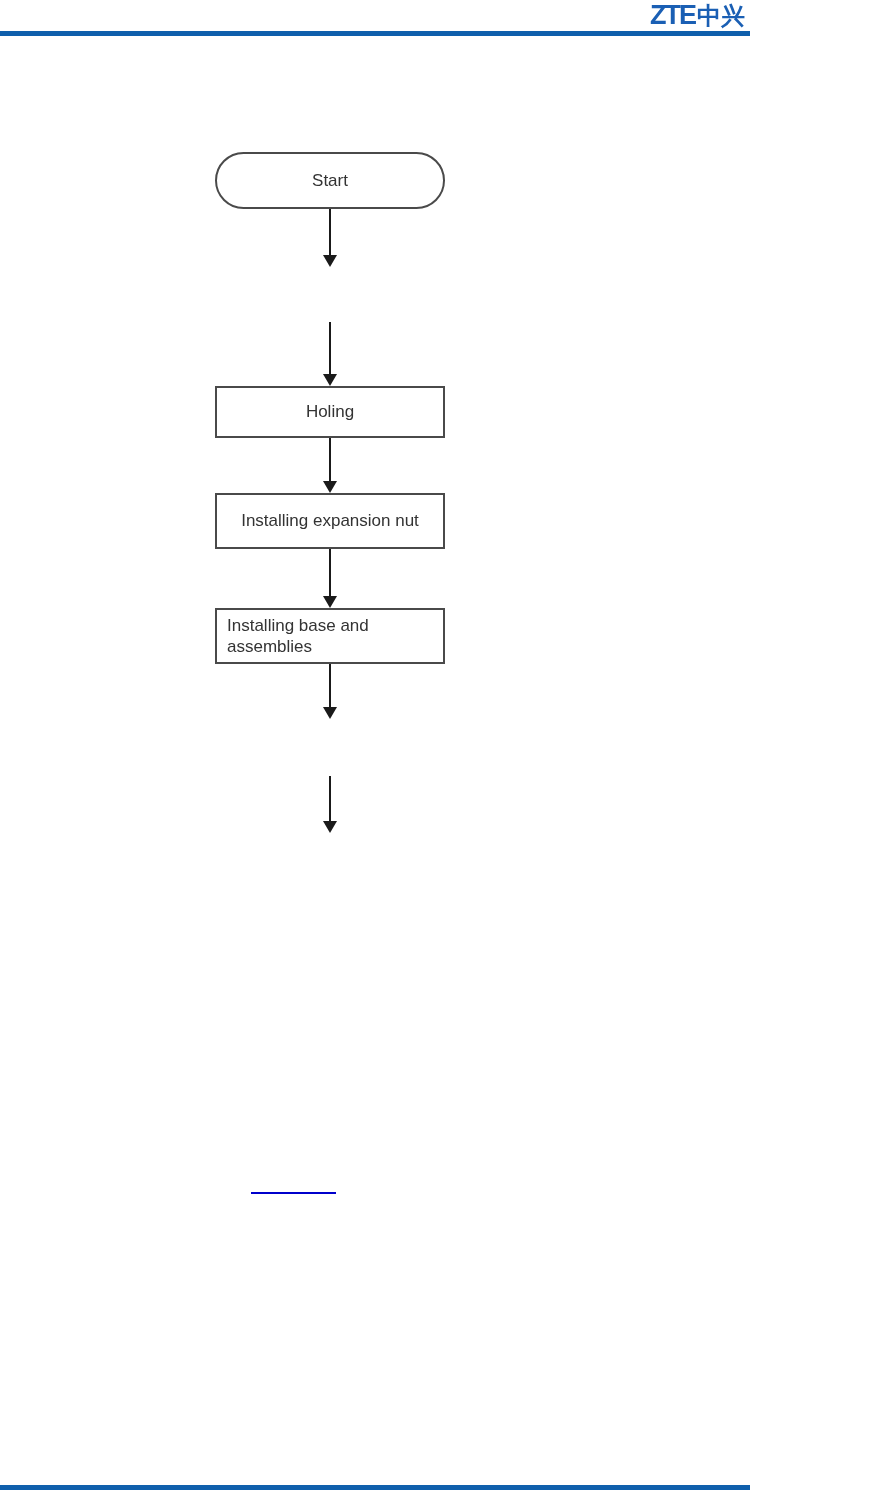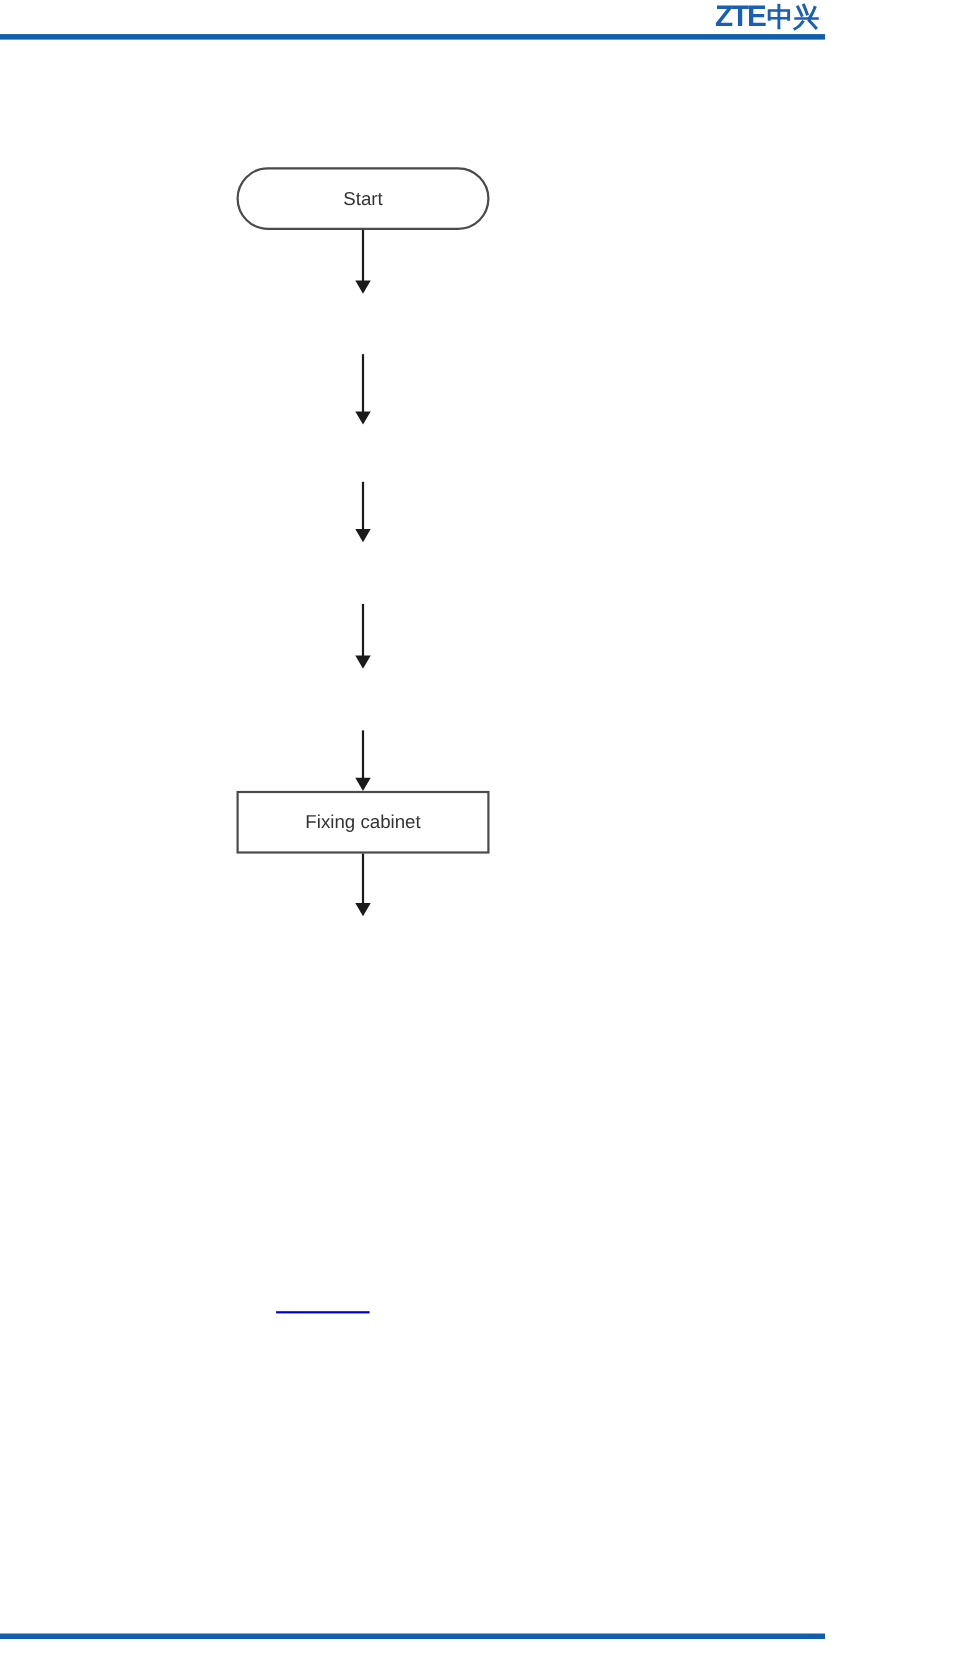--- a/index.html
+++ b/index.html
@@ -118,41 +118,47 @@
     <span class="shaft"></span>
     <span class="head"></span>
   </div>
 
 
   <div class="arrow" style="top:322px;height:64px">
     <span class="shaft"></span>
     <span class="head"></span>
   </div>
 
+  <div class="node process" style="top:386px;height:52px">
+    <span>Holing</span>
+  </div>
 
   <div class="arrow" style="top:438px;height:55px">
     <span class="shaft"></span>
     <span class="head"></span>
   </div>
 
+  <div class="node process" style="top:493px;height:56px">
+    <span>Installing expansion nut</span>
+  </div>
 
   <div class="arrow" style="top:549px;height:59px">
     <span class="shaft"></span>
     <span class="head"></span>
   </div>
 
+  <div class="node process" style="top:608px;height:56px">
+    <span>Installing base and assemblies</span>
+  </div>
 
   <div class="arrow" style="top:664px;height:55px">
     <span class="shaft"></span>
     <span class="head"></span>
   </div>
 
-  <div class="node process" style="top:719px;height:57px">
-    <span>Fixing cabinet</span>
-  </div>
 
   <div class="arrow" style="top:776px;height:57px">
     <span class="shaft"></span>
     <span class="head"></span>
   </div>
 
 
   <a class="link-underline" href="#"></a>
 
   <div class="rule bottom" style="background: rgb(15, 95, 172);"></div>

